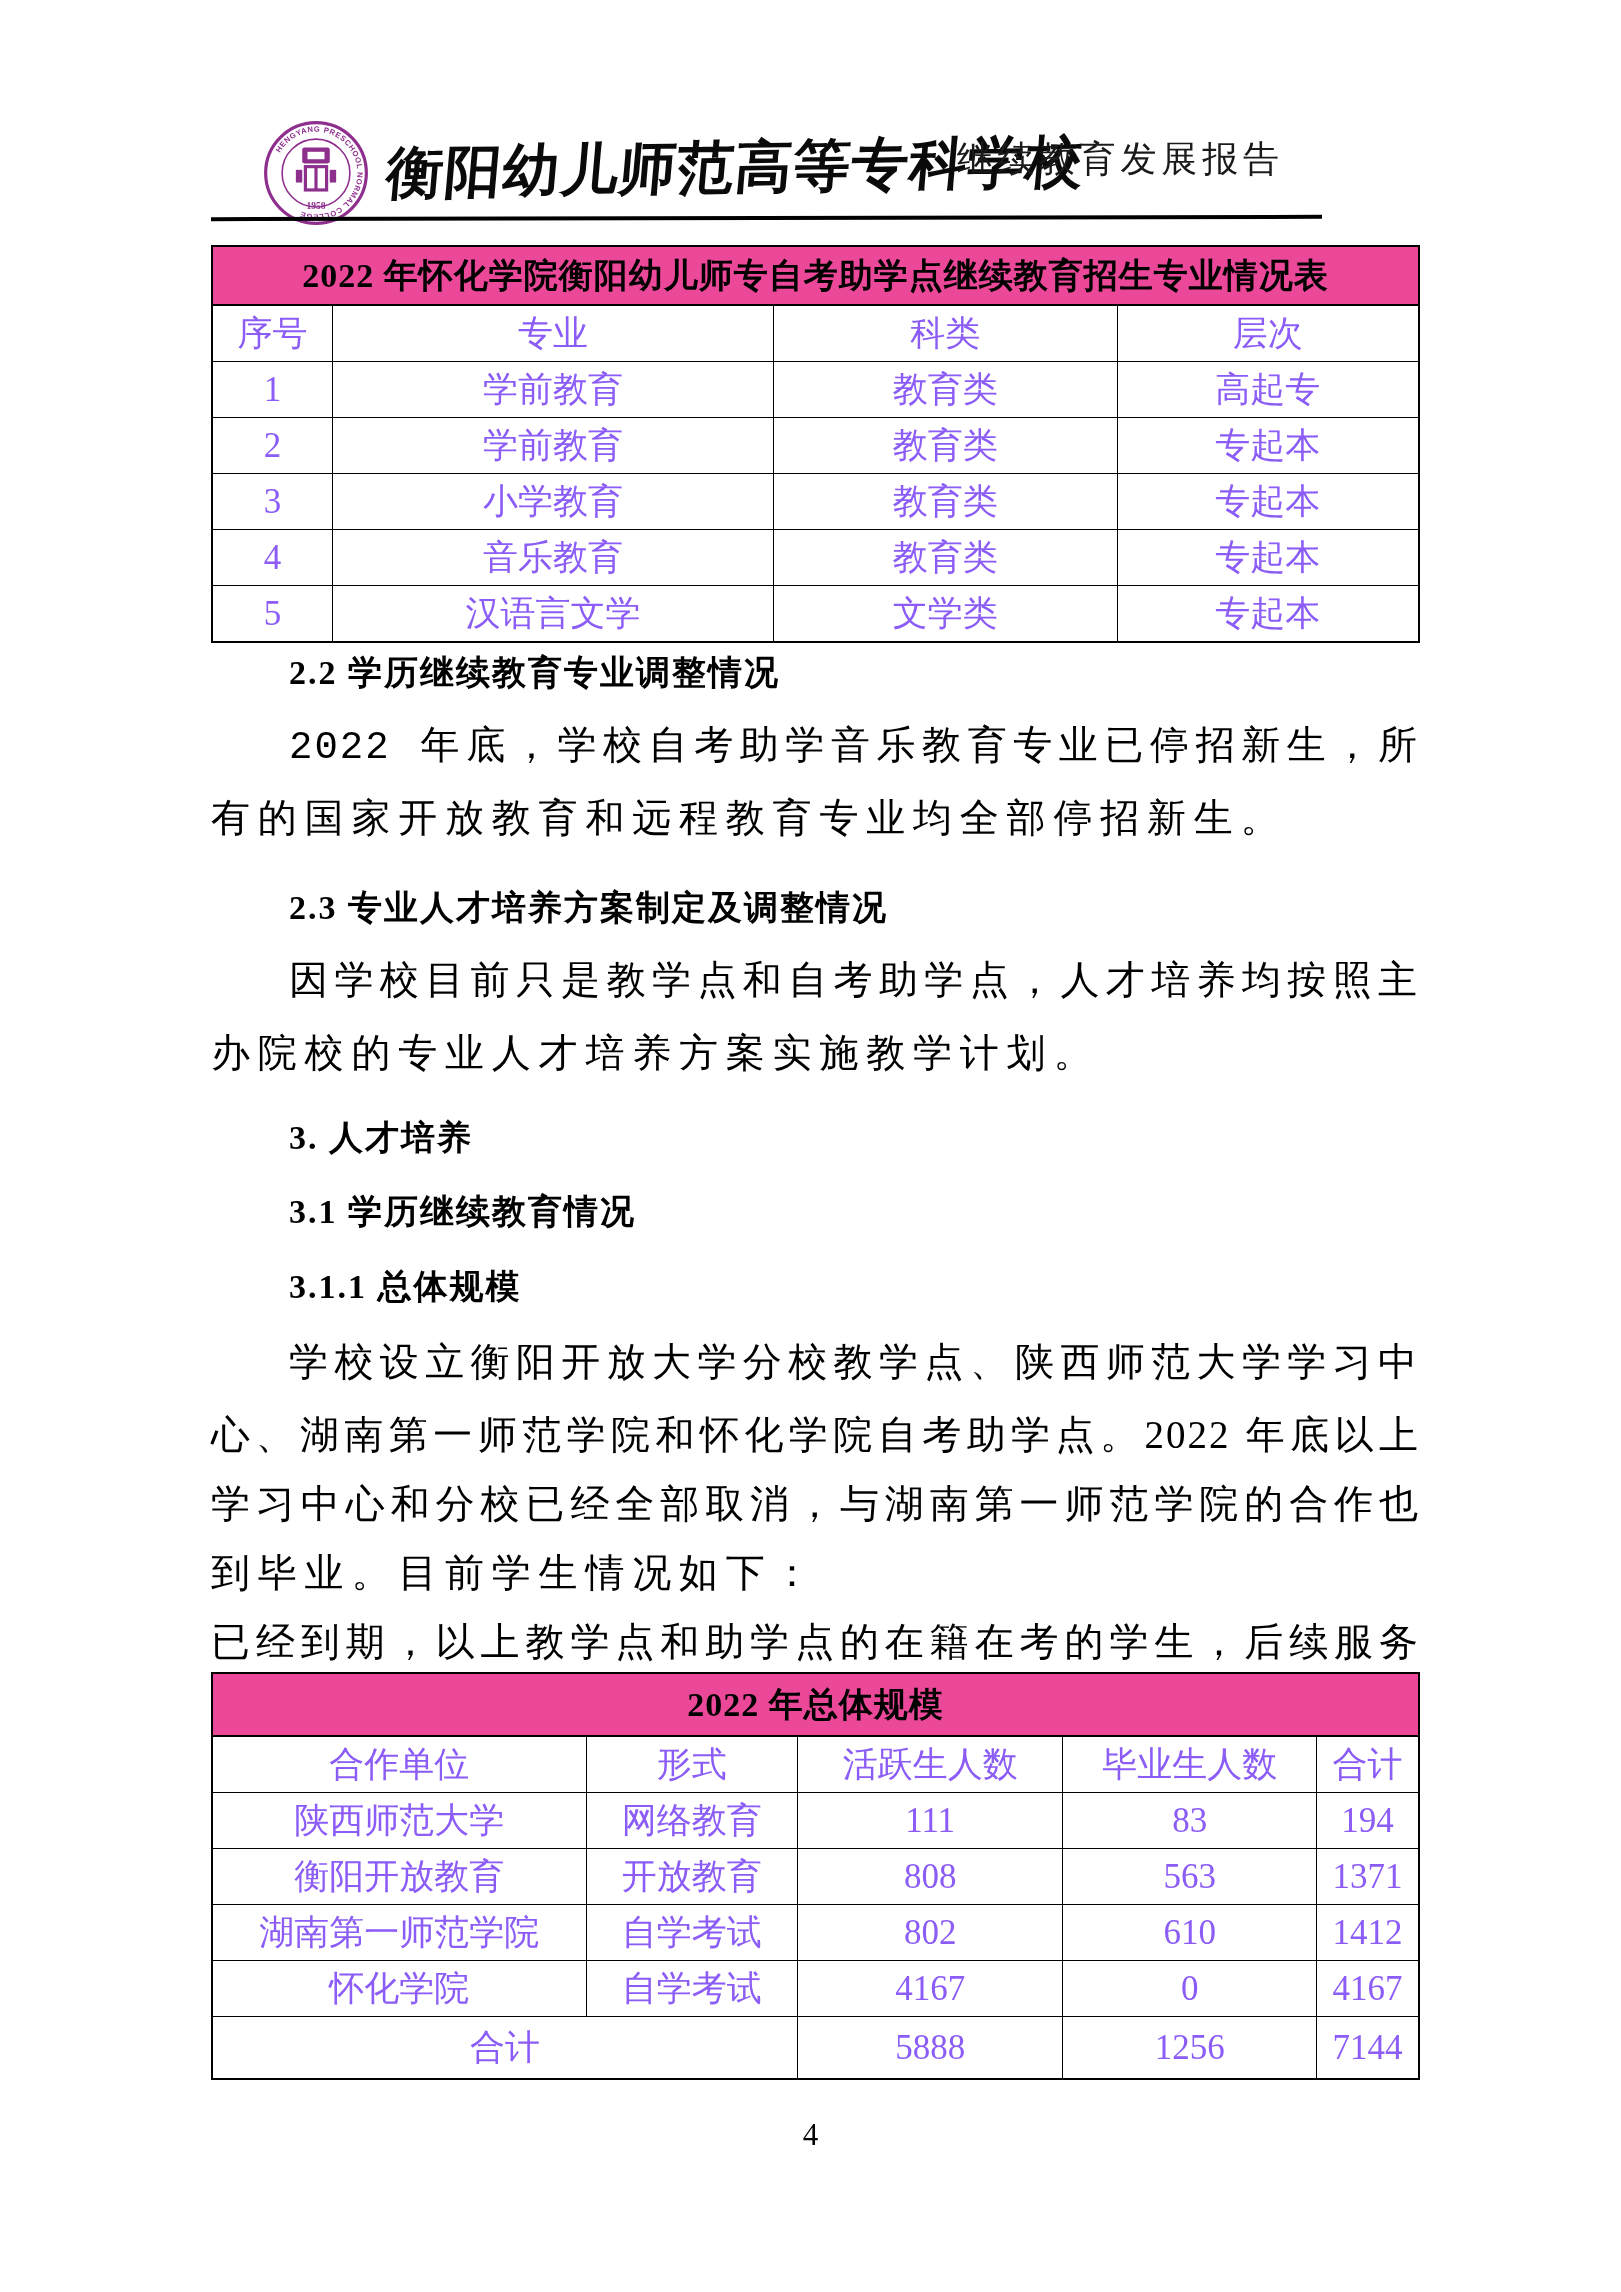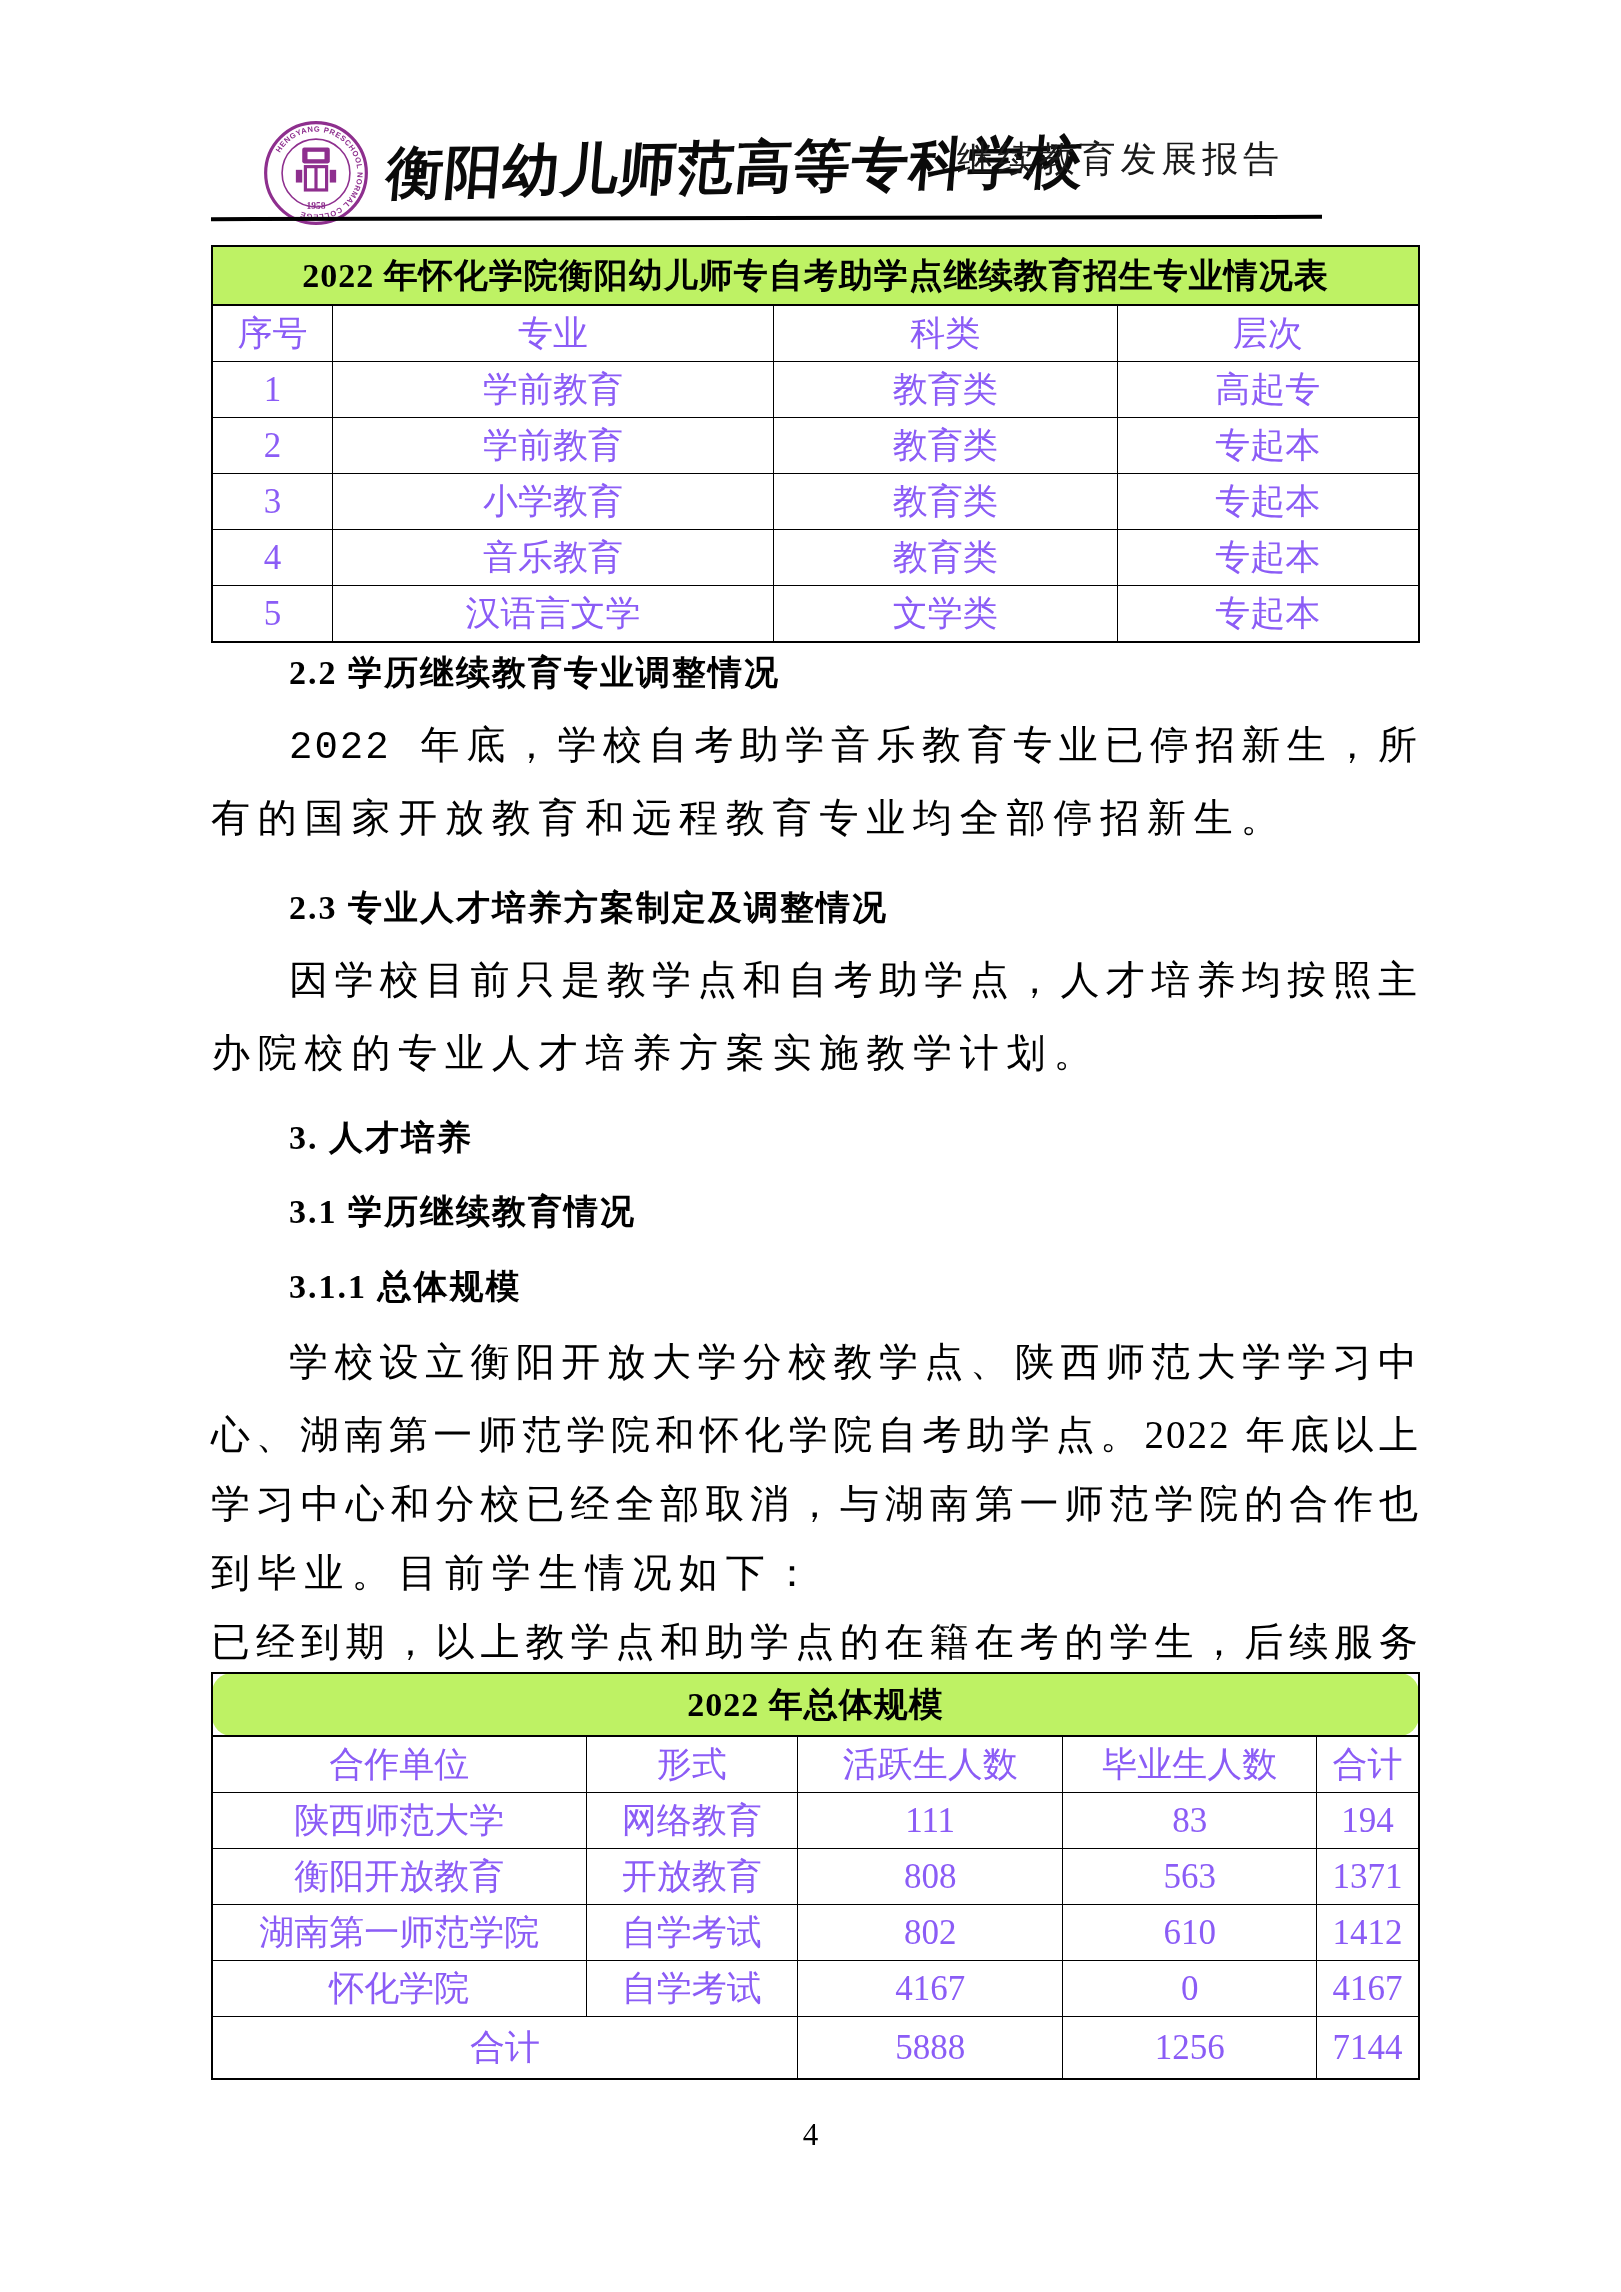--- a/index.html
+++ b/index.html
@@ -13,27 +13,27 @@
         transform:skewX(-6deg) rotate(-1deg);letter-spacing:1px;color:#0a0a0a;white-space:nowrap;}
   .report-title{position:absolute;right:337px;top:135px;height:49px;line-height:49px;
         font-size:36px;letter-spacing:4.9px;color:#1a1a1a;font-family:"Liberation Serif", serif;white-space:nowrap;}
   .header-rule{position:absolute;left:211px;top:216px;width:1111px;height:3.9px;background:#000;transform:rotate(-0.12deg);}
 
   
   table{border-collapse:collapse;table-layout:fixed;}
   .doc-table{position:absolute;left:211px;width:1209px;border:2.5px solid #000;}
   .doc-table td{border:1.5px solid #000;text-align:center;vertical-align:middle;
         font-size:35px;color:#8b5cf6;padding:0;overflow:hidden;white-space:nowrap;}
-  .doc-table .title-cell{background:#bef264;color:#000;font-weight:700;font-size:34px;
+  .doc-table .title-cell{background:#ec4899;color:#000;font-weight:700;font-size:34px;
         font-family:"Liberation Serif", sans-serif;letter-spacing:1px;border-bottom:2.5px solid #000;}
   .t1{top:245px;}
   .t1 td{height:55px;}
   .t1 .title-cell{height:57px;}
   .t2{top:1672px;}
-  .t2 td{height:55px;border-radius:20px;}
+  .t2 td{height:55px;}
   .t2 .title-cell{height:61px;}
   .t2 .total-row td{height:61px;}
 
   
   .heading{position:absolute;left:289px;width:1137px;font-size:34px;font-weight:700;line-height:55px;
         letter-spacing:2px;font-family:"Liberation Serif", sans-serif;white-space:nowrap;}
   .para{position:absolute;left:211px;width:1209px;}
   .para-line{width:1209px;line-height:69px;font-size:39px;letter-spacing:2px;
         text-align:justify;text-align-last:justify;white-space:nowrap;}
   .para-line.first{width:1130px;padding-left:78px;font-family:Liberation Mono, monospace;}

